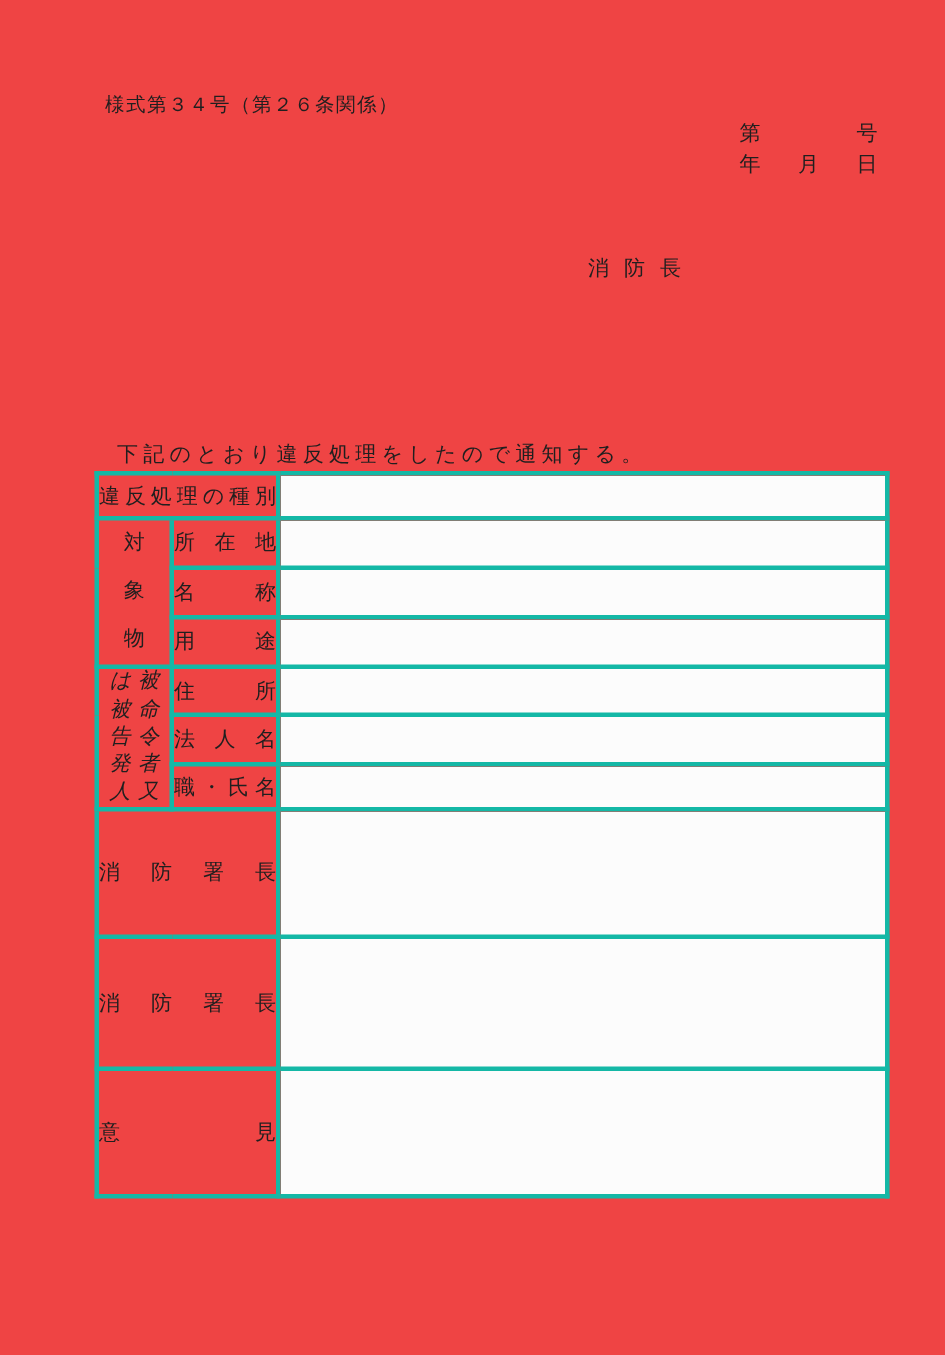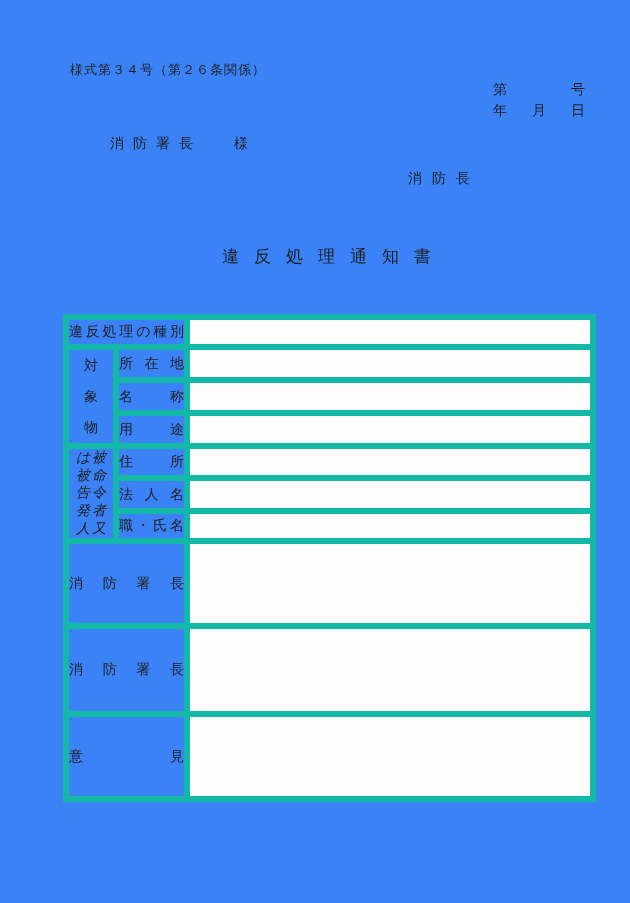--- a/index.html
+++ b/index.html
@@ -1,36 +1,36 @@
 <!DOCTYPE html>
 <html><head>
 <meta charset="utf-8">
 <style>
   html,body{margin:0;padding:0;background:#fcfcfc;}
   .page{
-    position:relative;width:630px;height:903px;background:#3b82f6;
+    position:relative;width:630px;height:903px;background:#ef4444;
     color:#1f1f1f;font-family:"Liberation Serif","DejaVu Serif",serif;
     font-size:14px;overflow:hidden;
   }
   .abs{position:absolute;white-space:nowrap;}
   .form-number{left:70px;top:61px;font-size:13px;letter-spacing:1px;}
   .right-block{left:493px;top:79px;width:92px;}
   .right-row{display:flex;justify-content:space-between;line-height:21px;}
   .addressee{left:110px;top:135px;letter-spacing:9px;}
   .addressee .honorific{margin-left:32px;letter-spacing:0;}
-  .sender{left:392px;top:170px;letter-spacing:10px;margin-left:16px;}
+  .sender{left:392px;top:170px;letter-spacing:10px;}
   .doc-title{left:222px;top:245px;font-size:17px;letter-spacing:15px;}
   .intro{left:78px;top:294px;font-size:14px;letter-spacing:3.5px;}
 
   table.main{
     position:absolute;left:63px;top:314px;width:527px;
     border-collapse:collapse;table-layout:fixed;
   }
   table.main td{
-    border:6px solid #14b8a6;vertical-align:middle;
+    border:3px solid #14b8a6;vertical-align:middle;
     font-size:14px;padding:0;overflow:hidden;
   }
   td.jlabel{padding:0 6px;text-align:justify;text-align-last:justify;}
   td.vcell{position:relative;padding:0;}
   .vstack{
     position:absolute;inset:0;display:flex;flex-direction:column;
     justify-content:space-around;
   }
   .vstack .ch{text-align:center;line-height:1;}
   .vstack .jline{
@@ -51,28 +51,25 @@
       <span>第</span>
       <span>号</span>
     </div>
     <div class="right-row">
       <span>年</span>
       <span>月</span>
       <span>日</span>
     </div>
   </div>
 
-  <div class="abs addressee">
-    <span>消防署長</span><span class="honorific">様</span>
-  </div>
 
   <div class="abs sender">消防長</div>
 
-  <div class="abs doc-title">違反処理通知書</div>
 
+  <div class="abs intro">下記のとおり違反処理をしたので通知する。</div>
 
   <table class="main">
     <colgroup>
       <col style="width:50px">
         <col style="width:71px">
         <col style="width:406px">
     </colgroup>
     <tbody>
         <tr style="height:30px">
       <td colspan="2" class="jlabel">違反処理の種別</td>

